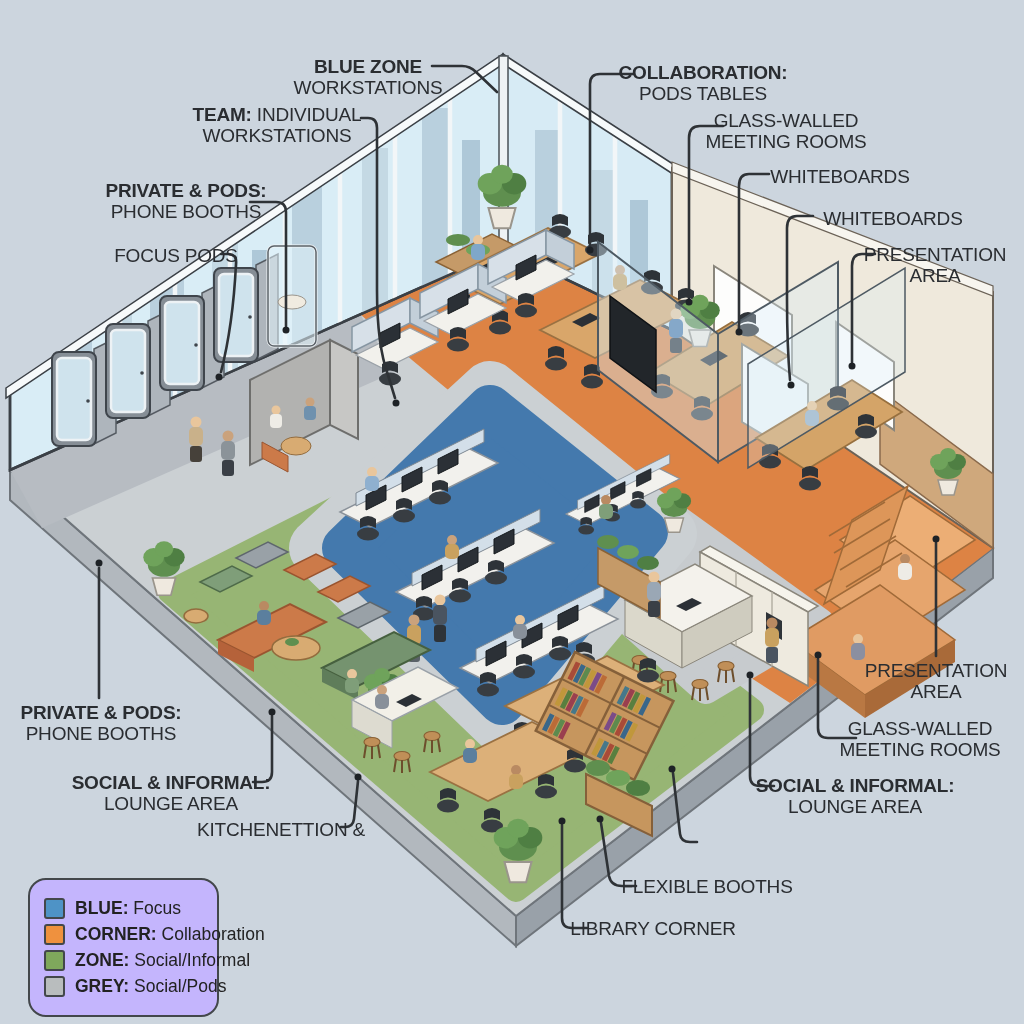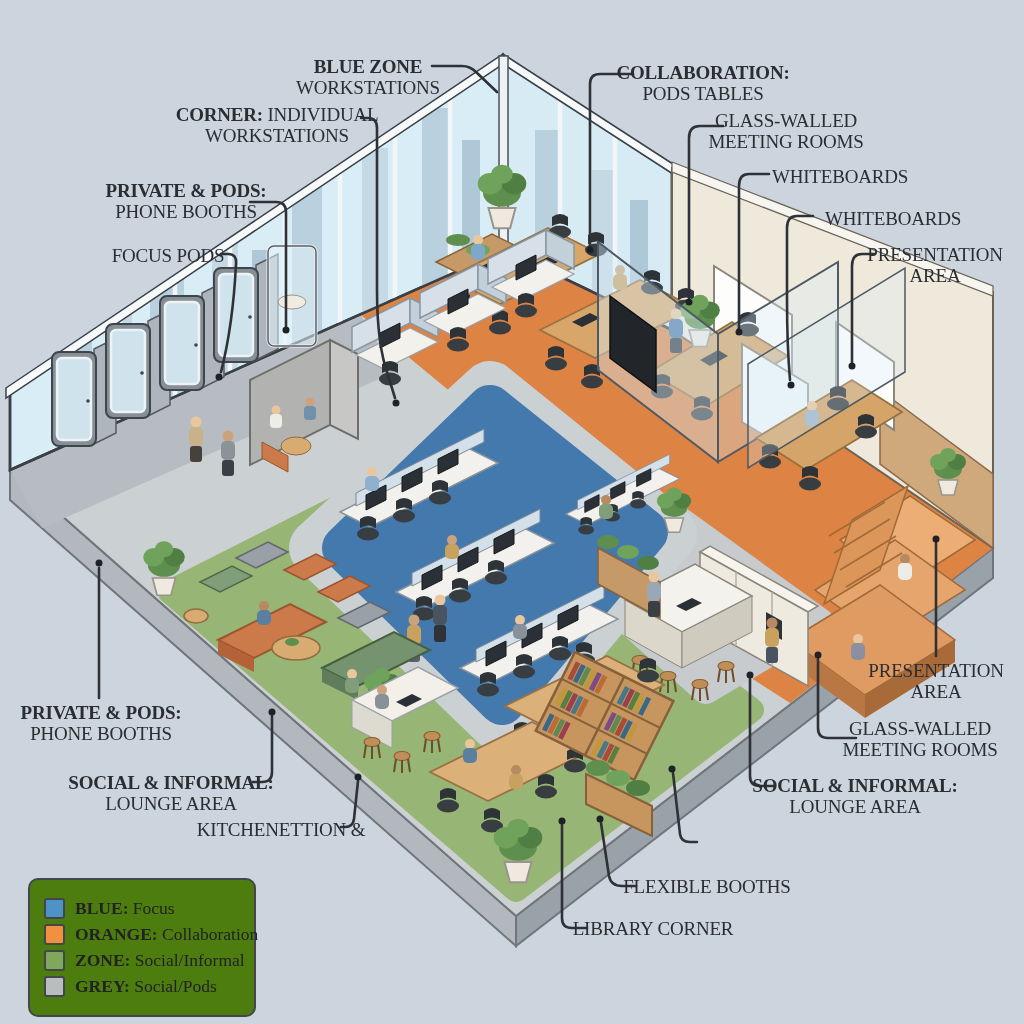--- a/index.html
+++ b/index.html
@@ -1,24 +1,24 @@
 <!DOCTYPE html>
 <html><head>
 <meta charset="utf-8">
 <style>
   html,body{margin:0;padding:0;background:#ccd5de;}
   .stage{position:relative;width:1024px;height:1024px;overflow:hidden;
-         font-family:Liberation Serif, serif;background:#ccd5de;}
+         font-family:Liberation Sans, sans-serif;background:#ccd5de;}
   .stage svg{position:absolute;left:0;top:0;z-index:1;}
   .lbl{position:absolute;z-index:3;transform:translateX(-50%);text-align:center;
        font-size:19px;line-height:21px;font-weight:500;color:#2a2d31;
        letter-spacing:-0.2px;white-space:nowrap;}
   .lbl .b{font-weight:800;}
-  .legend{position:absolute;z-index:4;left:28px;top:878px;width:228px;
-          background:#4d7c0f;border:2px solid #43474b;border-radius:10px;
+  .legend{position:absolute;z-index:4;left:28px;top:878px;width:191px;
+          background:#c4b5fd;border:2px solid #43474b;border-radius:18px;
           padding:13px 14px;box-sizing:border-box;}
   .lrow{display:flex;align-items:center;gap:10px;margin:5px 0;}
   .sw{width:21px;height:21px;border:2px solid #43474b;border-radius:3px;
       flex:0 0 auto;box-sizing:border-box;}
   .lt{font-size:17.5px;color:#222;white-space:nowrap;}
   .lt .b{font-weight:800;}
 </style>
 </head>
 <body>
 
@@ -499,28 +499,28 @@
 
 <div class="lbl" style="left:368px;top:56px">
   <div><span class="b">BLUE ZONE</span><span></span></div>
   <div>WORKSTATIONS</div>
 </div>
 <div class="lbl" style="left:703px;top:62px">
   <div><span class="b">COLLABORATION:</span><span></span></div>
   <div>PODS TABLES</div>
 </div>
 <div class="lbl" style="left:277px;top:104px">
-  <div><span class="b">CORNER:</span><span> INDIVIDUAL</span></div>
+  <div><span class="b">TEAM:</span><span> INDIVIDUAL</span></div>
   <div>WORKSTATIONS</div>
 </div>
 <div class="lbl" style="left:186px;top:180px">
   <div><span class="b">PRIVATE &amp; PODS:</span><span></span></div>
   <div>PHONE BOOTHS</div>
 </div>
-<div class="lbl" style="left:168px;top:245px">
+<div class="lbl" style="left:176px;top:245px">
   <div><span>FOCUS PODS</span></div>
 </div>
 <div class="lbl" style="left:786px;top:110px">
   <div><span>GLASS-WALLED</span></div>
   <div>MEETING ROOMS</div>
 </div>
 <div class="lbl" style="left:840px;top:166px">
   <div><span>WHITEBOARDS</span></div>
 </div>
 <div class="lbl" style="left:893px;top:208px">
@@ -560,21 +560,21 @@
   <div><span>LIBRARY CORNER</span></div>
 </div>
 
 <div class="legend">
   <div class="lrow">
     <span class="sw" style="background: rgb(78, 147, 198);"></span>
     <span class="lt"><span class="b">BLUE:</span><span> Focus</span></span>
   </div>
   <div class="lrow">
     <span class="sw" style="background: rgb(239, 145, 62);"></span>
-    <span class="lt"><span class="b">ORANGE:</span><span> Collaboration</span></span>
+    <span class="lt"><span class="b">CORNER:</span><span> Collaboration</span></span>
   </div>
   <div class="lrow">
     <span class="sw" style="background: rgb(127, 168, 92);"></span>
     <span class="lt"><span class="b">ZONE:</span><span> Social/Informal</span></span>
   </div>
   <div class="lrow">
     <span class="sw" style="background: rgb(185, 189, 190);"></span>
     <span class="lt"><span class="b">GREY:</span><span> Social/Pods</span></span>
   </div>
 </div>

